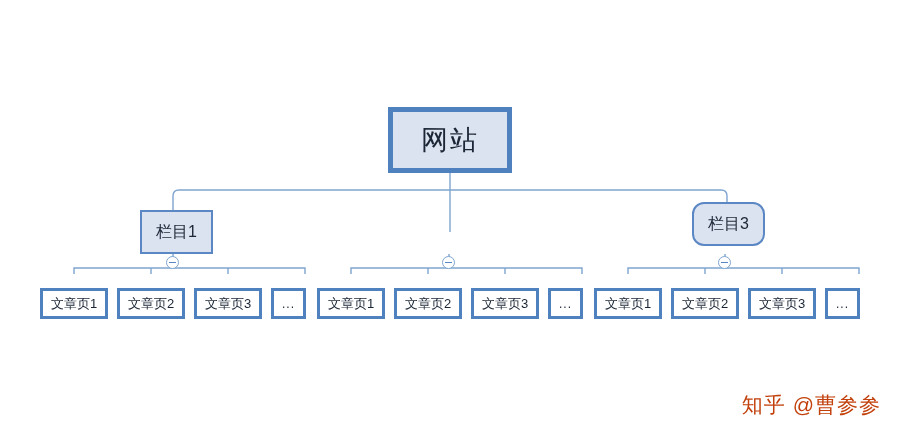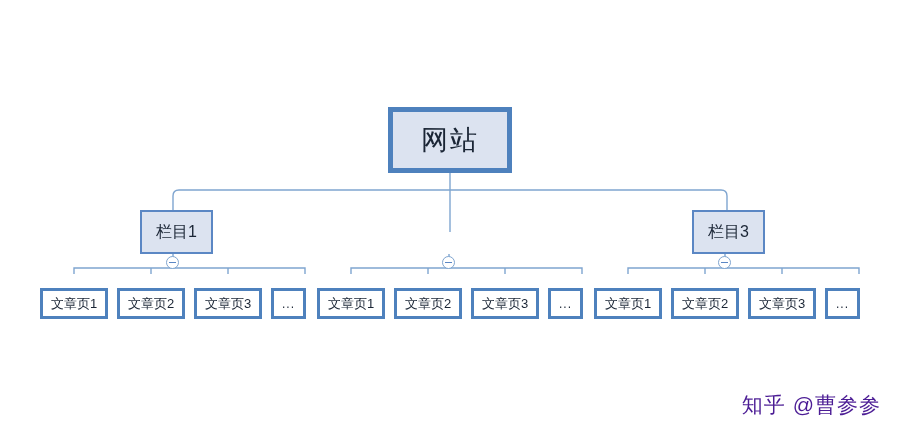--- a/index.html
+++ b/index.html
@@ -52,21 +52,21 @@
   
   .node-col {
     width: 73px;
     height: 44px;
     border: 2px solid #5B87C4;
     background: #DCE3F0;
     font-size: 16px;
   }
   .node-col.c0 { left: 140px; top: 210px; }
   .node-col.c1 { left: 416px; top: 210px; }
-  .node-col.c2 { left: 692px; top: 210px; }
+  .node-col.c2 { left: 692px; top: 202px; border-radius: 12px; }
 
   
   .node-leaf {
     top: 288px;
     height: 31px;
     border: 3px solid #4E81BD;
     background: #ffffff;
     font-size: 13px;
   }
   .node-leaf.wide { width: 68px; }
@@ -111,21 +111,21 @@
   .collapse-ctl.k0 { left: 166px; top: 256px; }
   .collapse-ctl.k1 { left: 442px; top: 256px; }
   .collapse-ctl.k2 { left: 718px; top: 256px; }
 
   
   .watermark {
     position: absolute;
     right: 26px;
     bottom: 18px;
     font-size: 21px;
-    color: #4c1d95;
+    color: #c2410c;
     letter-spacing: 1px;
     white-space: nowrap;
     z-index: 4;
   }
 </style>
 </head>
 <body>
 
 <div id="canvas">
 

